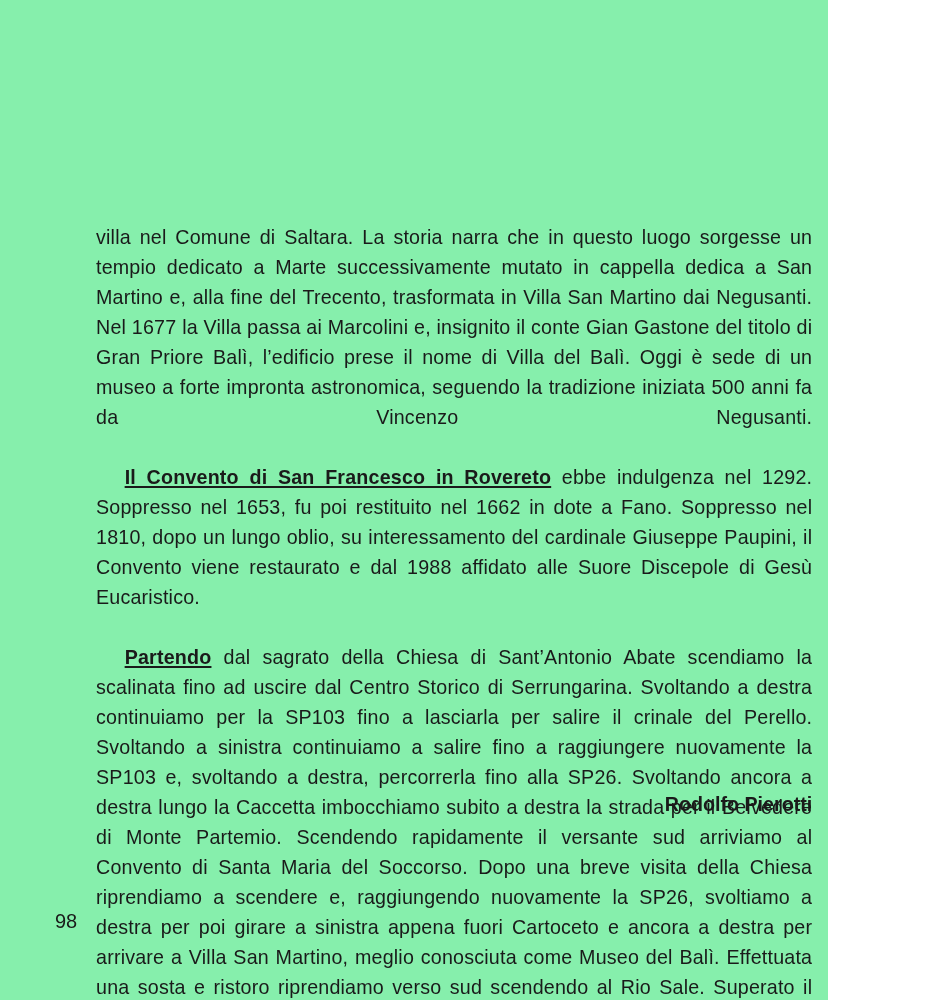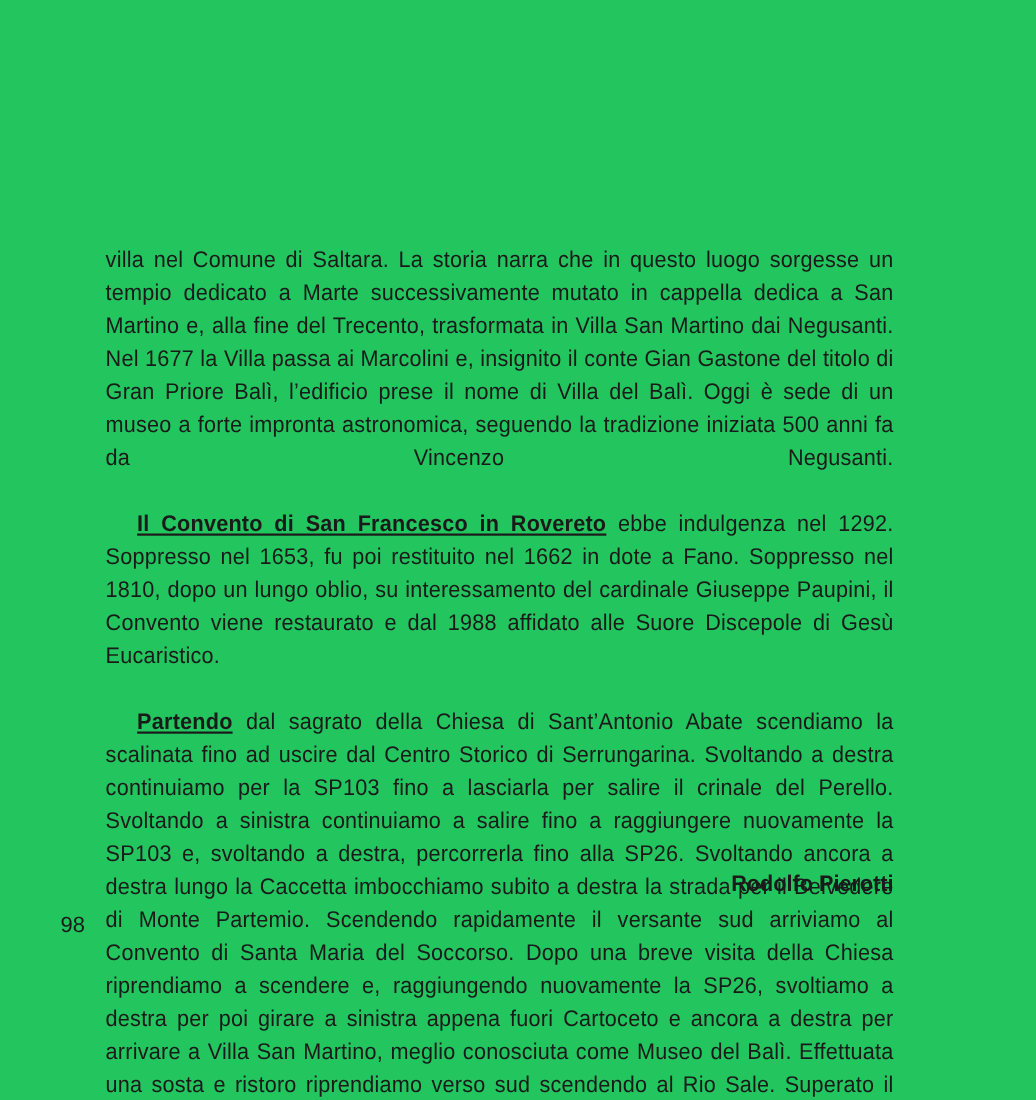--- a/index.html
+++ b/index.html
@@ -8,23 +8,23 @@
     background: #ffffff;
   }
 
   body {
     font-family: "Liberation Sans", "DejaVu Sans", sans-serif;
     color: #1a1a1a;
   }
 
   .page {
     position: relative;
-    width: 942px;
+    width: 828px;
     height: 1000px;
-    background: #22c55e;
+    background: #86efac;
     overflow: hidden;
     box-sizing: border-box;
   }
 
   
   .textblock {
     position: absolute;
     left: 96px;
     top: 222px;
     width: 750px;
@@ -72,21 +72,21 @@
     font-size: 20.6px;
     line-height: 30px;
     font-weight: bold;
     transform: scaleX(0.955);
     transform-origin: left top;
   }
 
   .folio {
     position: absolute;
     left: 55px;
-    top: 828px;
+    top: 908px;
     font-size: 20px;
     line-height: 26px;
     color: #1a1a1a;
   }
 </style>
 </head>
 <body>
 
 <div class="page">
 

